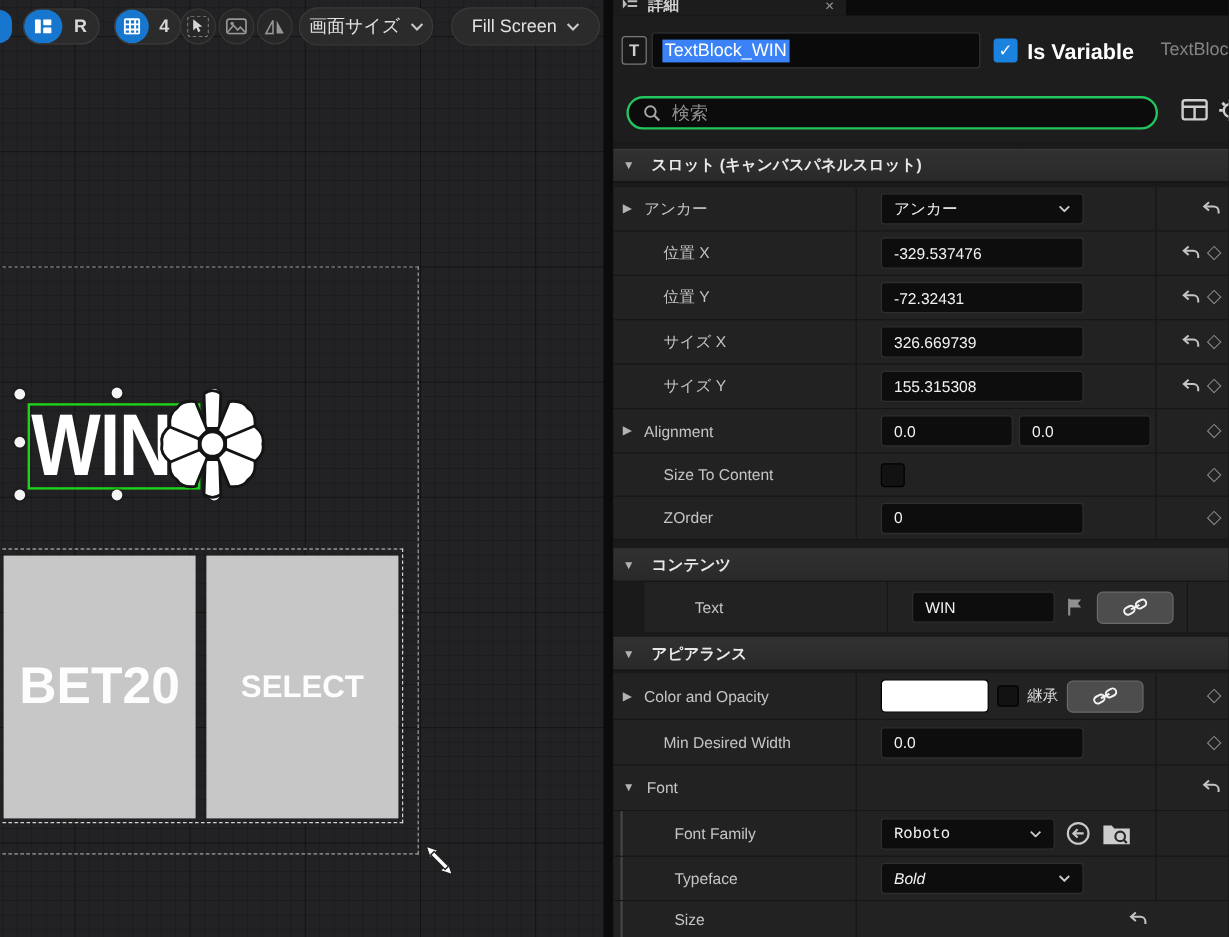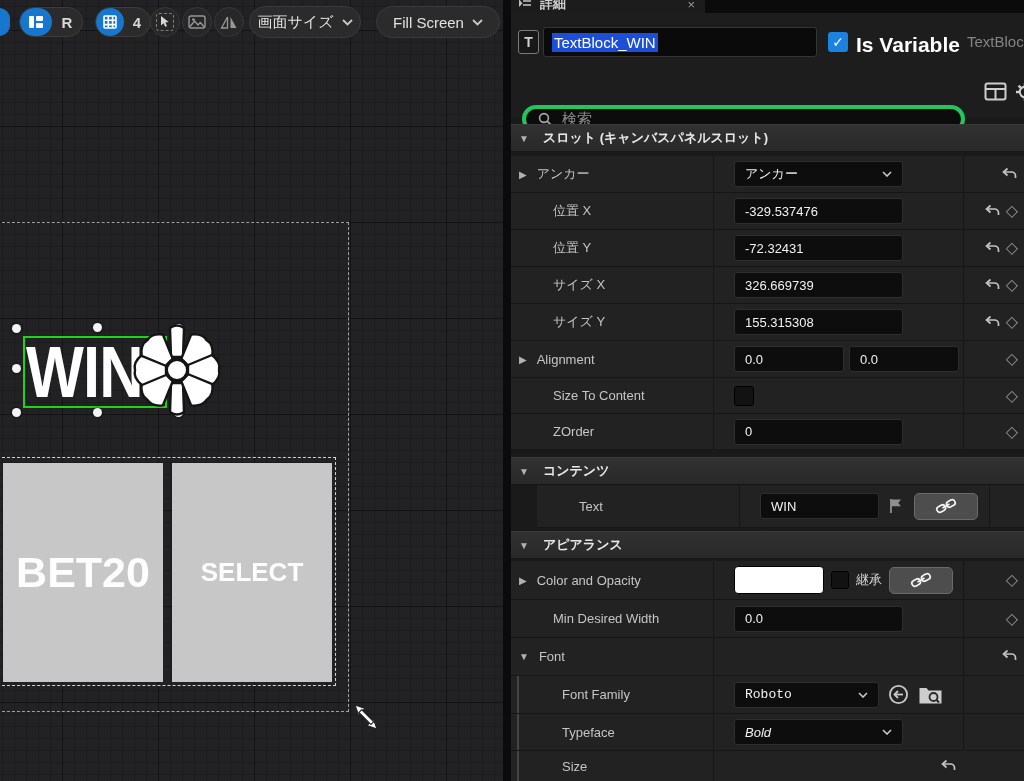--- a/index.html
+++ b/index.html
@@ -51,30 +51,30 @@
   .details { position:absolute; left:511px; top:0; width:513px; height:781px; background:#1b1a1a; overflow:hidden; font-size:13px; color:#c5c5c5; }
 
   .tabstrip { position:absolute; left:0; top:0; width:593px; height:13px; background:#0b0b0b; overflow:hidden; }
   .tab { position:absolute; left:-3px; top:0; width:197px; height:26px; background:#1d1c1c; border-radius:4px 4px 0 0; display:flex; align-items:center; gap:8px; padding:0 10px; margin-top:-9px; }
   .tab .tab-label { color:#cfcfcf; font-size:13px; font-weight:bold; }
   .tab .tab-close { margin-left:auto; color:#9a9a9a; font-size:13px; }
 
   .name-row-area { position:absolute; left:0; top:13px; width:513px; height:63px; background:#1e1d1d; }
   .t-icon { position:absolute; left:7px; top:17px; width:21px; height:24px; border:1.5px solid #7a7a7a; border-radius:3px; color:#cfcfcf; font-weight:bold; font-size:14px; display:flex; align-items:center; justify-content:center; background:#181818; }
   .name-field { position:absolute; left:32px; top:14px; width:274px; height:30px; background:#0a0a0a; border:1px solid #343434; border-radius:3px; display:flex; align-items:center; padding:0 8px; font-size:15px; }
-  .name-field .hl { background:#1d4ed8; color:#fff; padding:1px 2px; }
+  .name-field .hl { background:#3b82f6; color:#fff; padding:1px 2px; }
   .checkbox { width:20px; height:20px; border-radius:3px; display:flex; align-items:center; justify-content:center; color:#fff; font-size:14px; font-weight:bold; }
   .checkbox.small { width:18px; height:18px; }
   .checkbox.off { background:#121212; border:1px solid #000; color:transparent; }
   .isvar-check { position:absolute; left:317px; top:19px; }
-  .isvar-label { position:absolute; left:345px; top:20px; color:#fff; font-size:21px; font-weight:bold; }
+  .isvar-label { position:absolute; left:345px; top:20px; color:#fff; font-size:18px; font-weight:bold; }
   .type-name { position:absolute; left:456px; top:20px; color:#848484; font-size:15px; white-space:nowrap; }
 
   .search-area { position:absolute; left:0; top:76px; width:513px; height:42px; background:#1e1d1d; }
-  .search-pill { position:absolute; left:11px; top:4px; width:443px; height:28px; background:#0c0c0c; border:4px solid #22c55e; border-radius:14px; display:flex; align-items:center; gap:9px; padding:0 12px;margin-top:25px; }
+  .search-pill { position:absolute; left:11px; top:4px; width:443px; height:28px; background:#0c0c0c; border:2px solid #22c55e; border-radius:14px; display:flex; align-items:center; gap:9px; padding:0 12px; }
   .search-pill .ph { color:#8f8f8f; font-size:15px; }
   .search-side-icon { position:absolute; top:6px; }
 
   .sec-header { position:absolute; left:0; width:513px; height:28px; background:linear-gradient(#323131,#2a2929); border-top:1px solid #3a3a3a; border-bottom:1px solid #151515; display:flex; align-items:center; gap:14px; padding-left:8px; color:#e8e8e8; font-weight:bold; }
   .tri { color:#b2b2b2; font-size:10px; }
 
   .prow { position:absolute; left:0; width:513px; display:grid; grid-template-columns:202px 250px 61px; align-items:center; background:#232222; border-bottom:1px solid #161616; }
   .prow .lbl { display:flex; align-items:center; gap:10px; padding-left:42px; height:100%; }
   .prow .lbl.has-exp { padding-left:8px; }
   .prow .lbl.child { padding-left:51px; }

